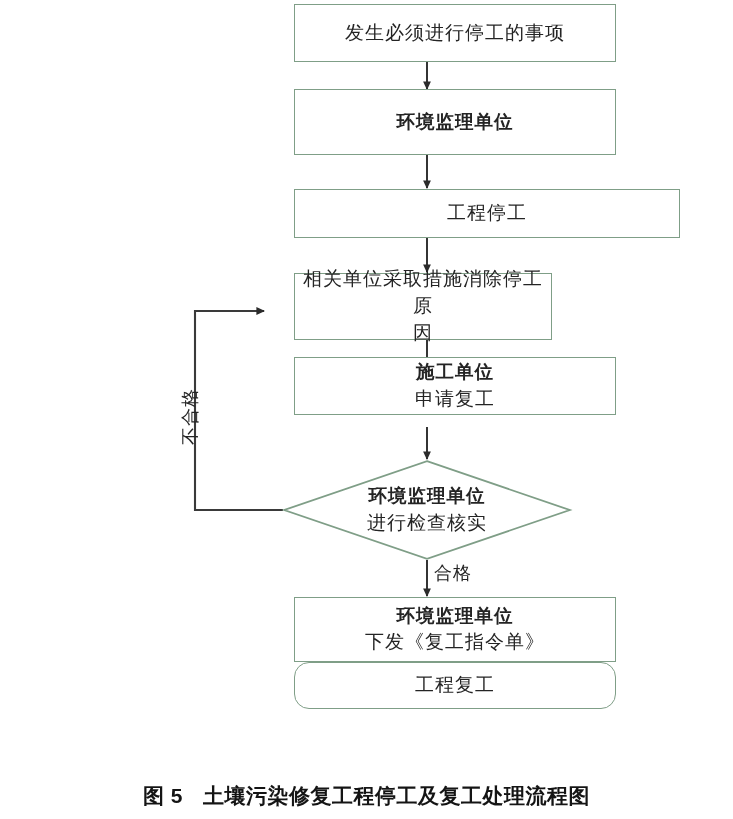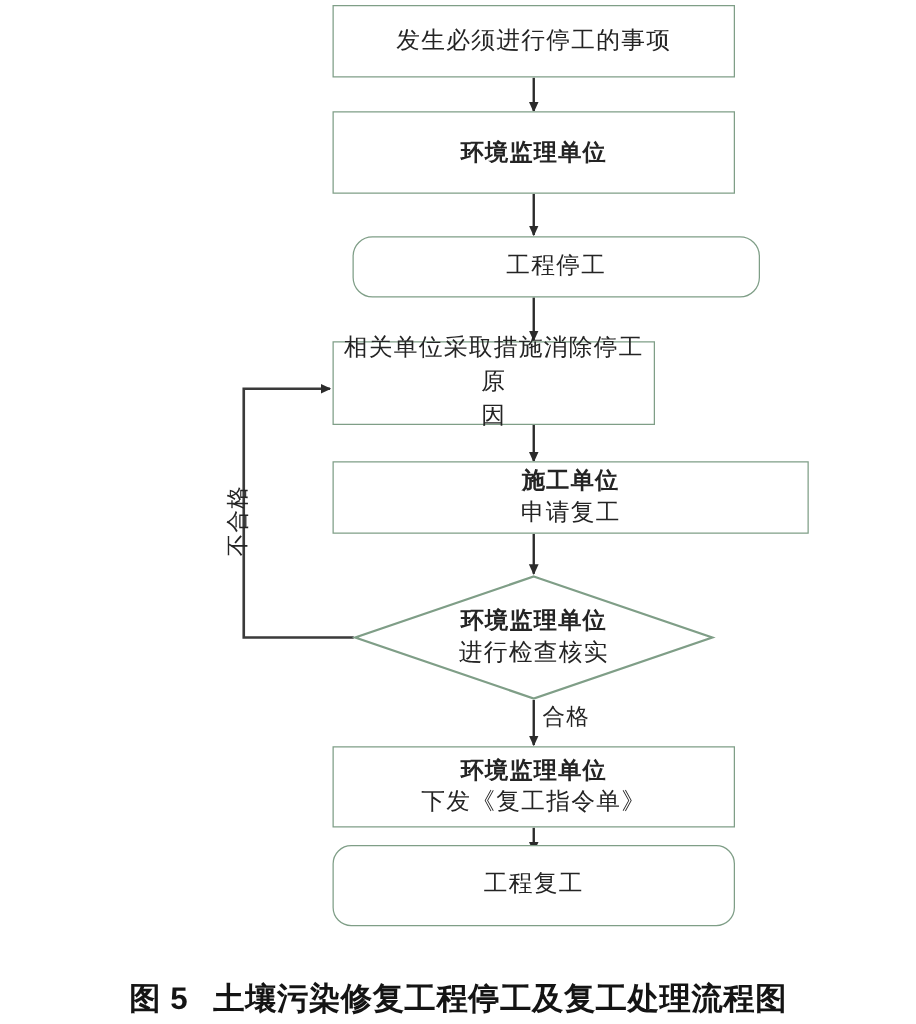--- a/index.html
+++ b/index.html
@@ -29,20 +29,21 @@
     display: flex;
     flex-direction: column;
     align-items: center;
     justify-content: center;
     text-align: center;
     font-family: "Liberation Serif", "DejaVu Serif", serif;
     font-size: 19px;
     line-height: 1.42;
     color: #242424;
     letter-spacing: 0.5px;
+    margin-left: 28px;
   }
   .node .line-bold {
     font-weight: bold;
     font-family: "Liberation Sans", "DejaVu Sans", sans-serif;
     font-size: 18.5px;
     letter-spacing: 1px;
   }
   .node .line-plain {
     font-weight: normal;
     letter-spacing: 1px;
@@ -111,21 +112,21 @@
 
   
   .caption {
     position: absolute;
     left: 0;
     top: 782px;
     width: 733px;
     text-align: center;
     font-family: "Liberation Sans", "DejaVu Sans", sans-serif;
     font-weight: bold;
-    font-size: 25px;
+    font-size: 21px;
     color: #141414;
     letter-spacing: 0.5px;
   }
   .caption .cap-num { margin-right: 20px; }
 </style>
 </head>
 <body>
 
 <div id="page">
 
@@ -154,50 +155,50 @@
   </svg>
 
   <div class="node" style="left:266px; top:4px; width:322px; height:58px;">
     <span class="line-plain">发生必须进行停工的事项</span>
   </div>
 
   <div class="node" style="left:266px; top:89px; width:322px; height:66px;">
     <span class="line-bold">环境监理单位</span>
   </div>
 
-  <div class="node" style="left:282px; top:189px; width:326px; height:49px;border-radius:16px;">
+  <div class="node" style="left:266px; top:189px; width:386px; height:49px;">
     <span class="line-plain">工程停工</span>
   </div>
 
   <div class="node" style="left:266px; top:273px; width:258px; height:67px;">
     <span class="line-plain">相关单位采取措施消除停工原</span>
     <span class="line-plain">因</span>
   </div>
 
-  <div class="node" style="left:266px; top:369px; width:381px; height:58px;">
+  <div class="node" style="left:266px; top:357px; width:322px; height:58px;">
     <span class="line-bold">施工单位</span>
     <span class="line-plain">申请复工</span>
   </div>
 
   <div class="diamond-wrap" style="left:283px; top:460px; width:288px; height:100px;">
     <svg class="diamond-svg" width="288" height="100" viewBox="0 0 288 100">
       <polygon points="144,1.2 286.8,50 144,98.8 1.2,50" fill="#ffffff" stroke="#7f9e87" stroke-width="1.8"></polygon>
     </svg>
     <div class="diamond-label">
       <span class="line-bold">环境监理单位</span>
       <span class="line-plain">进行检查核实</span>
     </div>
   </div>
 
   <div class="node" style="left:266px; top:597px; width:322px; height:65px;">
     <span class="line-bold">环境监理单位</span>
     <span class="line-plain">下发《复工指令单》</span>
   </div>
 
-  <div class="node" style="left:266px; top:676px; width:322px; height:65px;border-radius:15px;">
+  <div class="node" style="left:266px; top:662px; width:322px; height:47px;border-radius:15px;">
     <span class="line-plain">工程复工</span>
   </div>
 
   <div class="edge-label vertical" style="left:178px; top:445px;">不合格</div>
 
   <div class="edge-label" style="left:434px; top:561px;text-align:center;">合格</div>
 
   <div class="caption">
     <span class="cap-num">图 5</span><span>土壤污染修复工程停工及复工处理流程图</span>
   </div>

